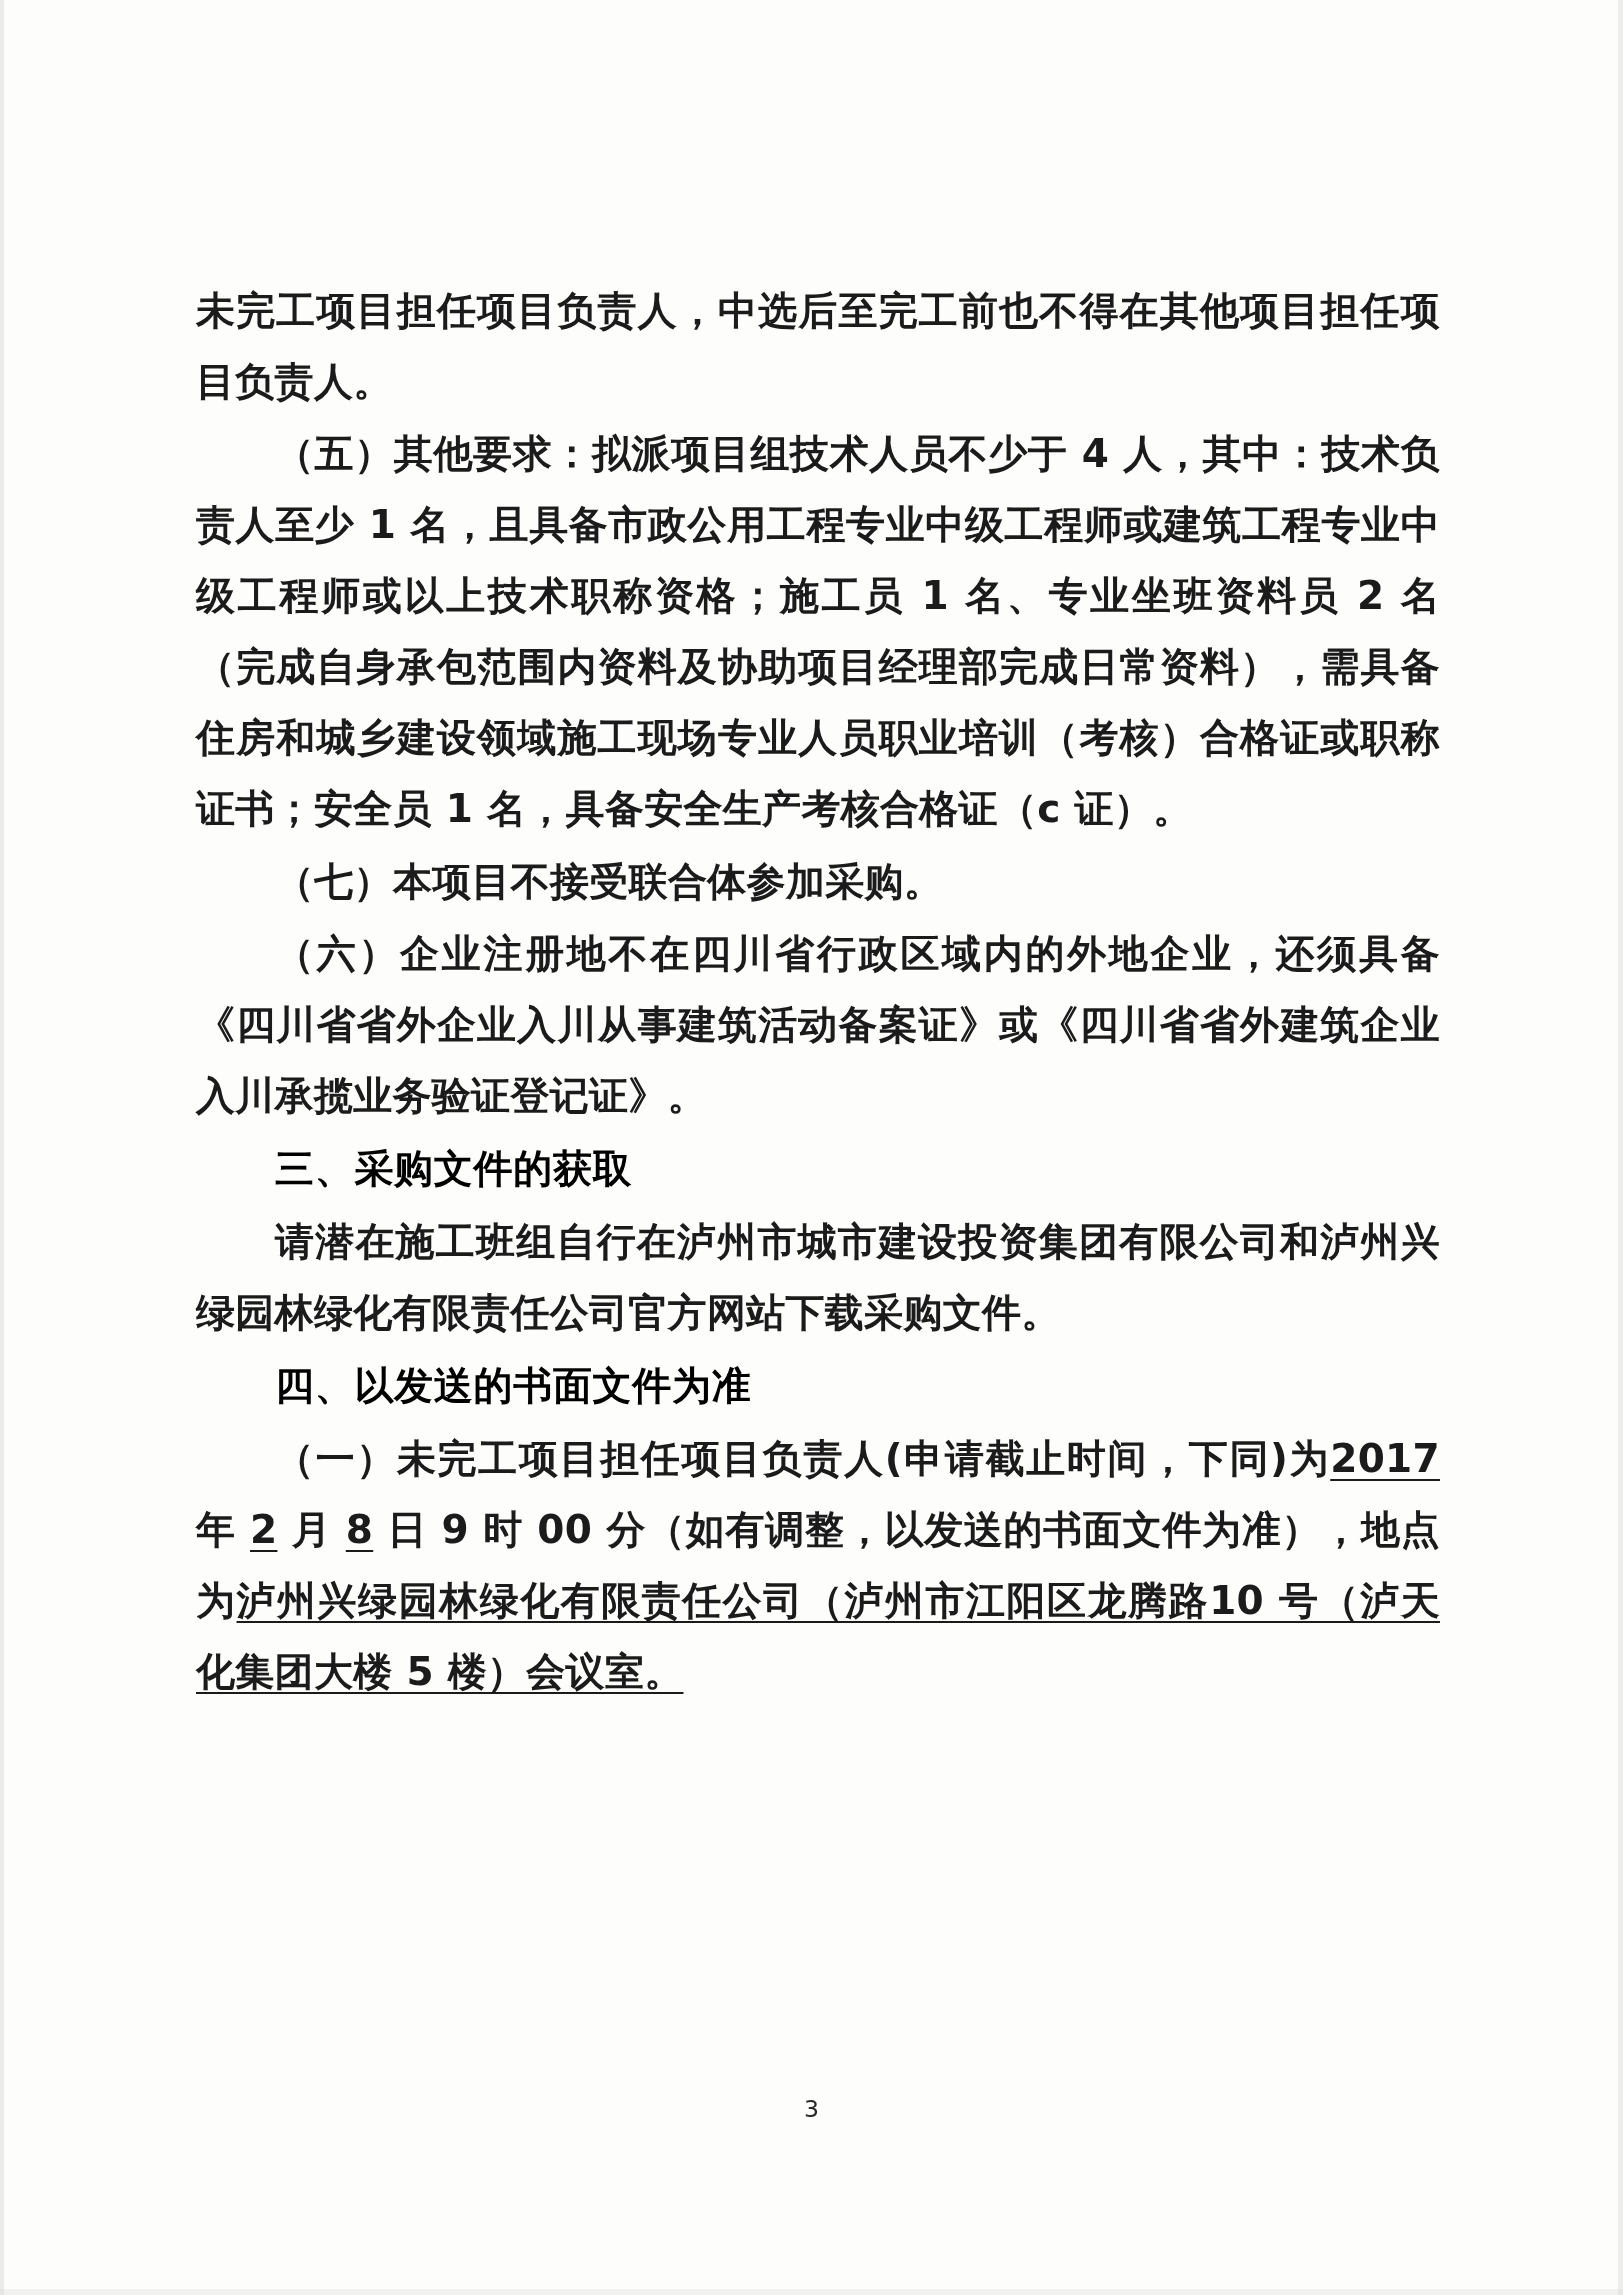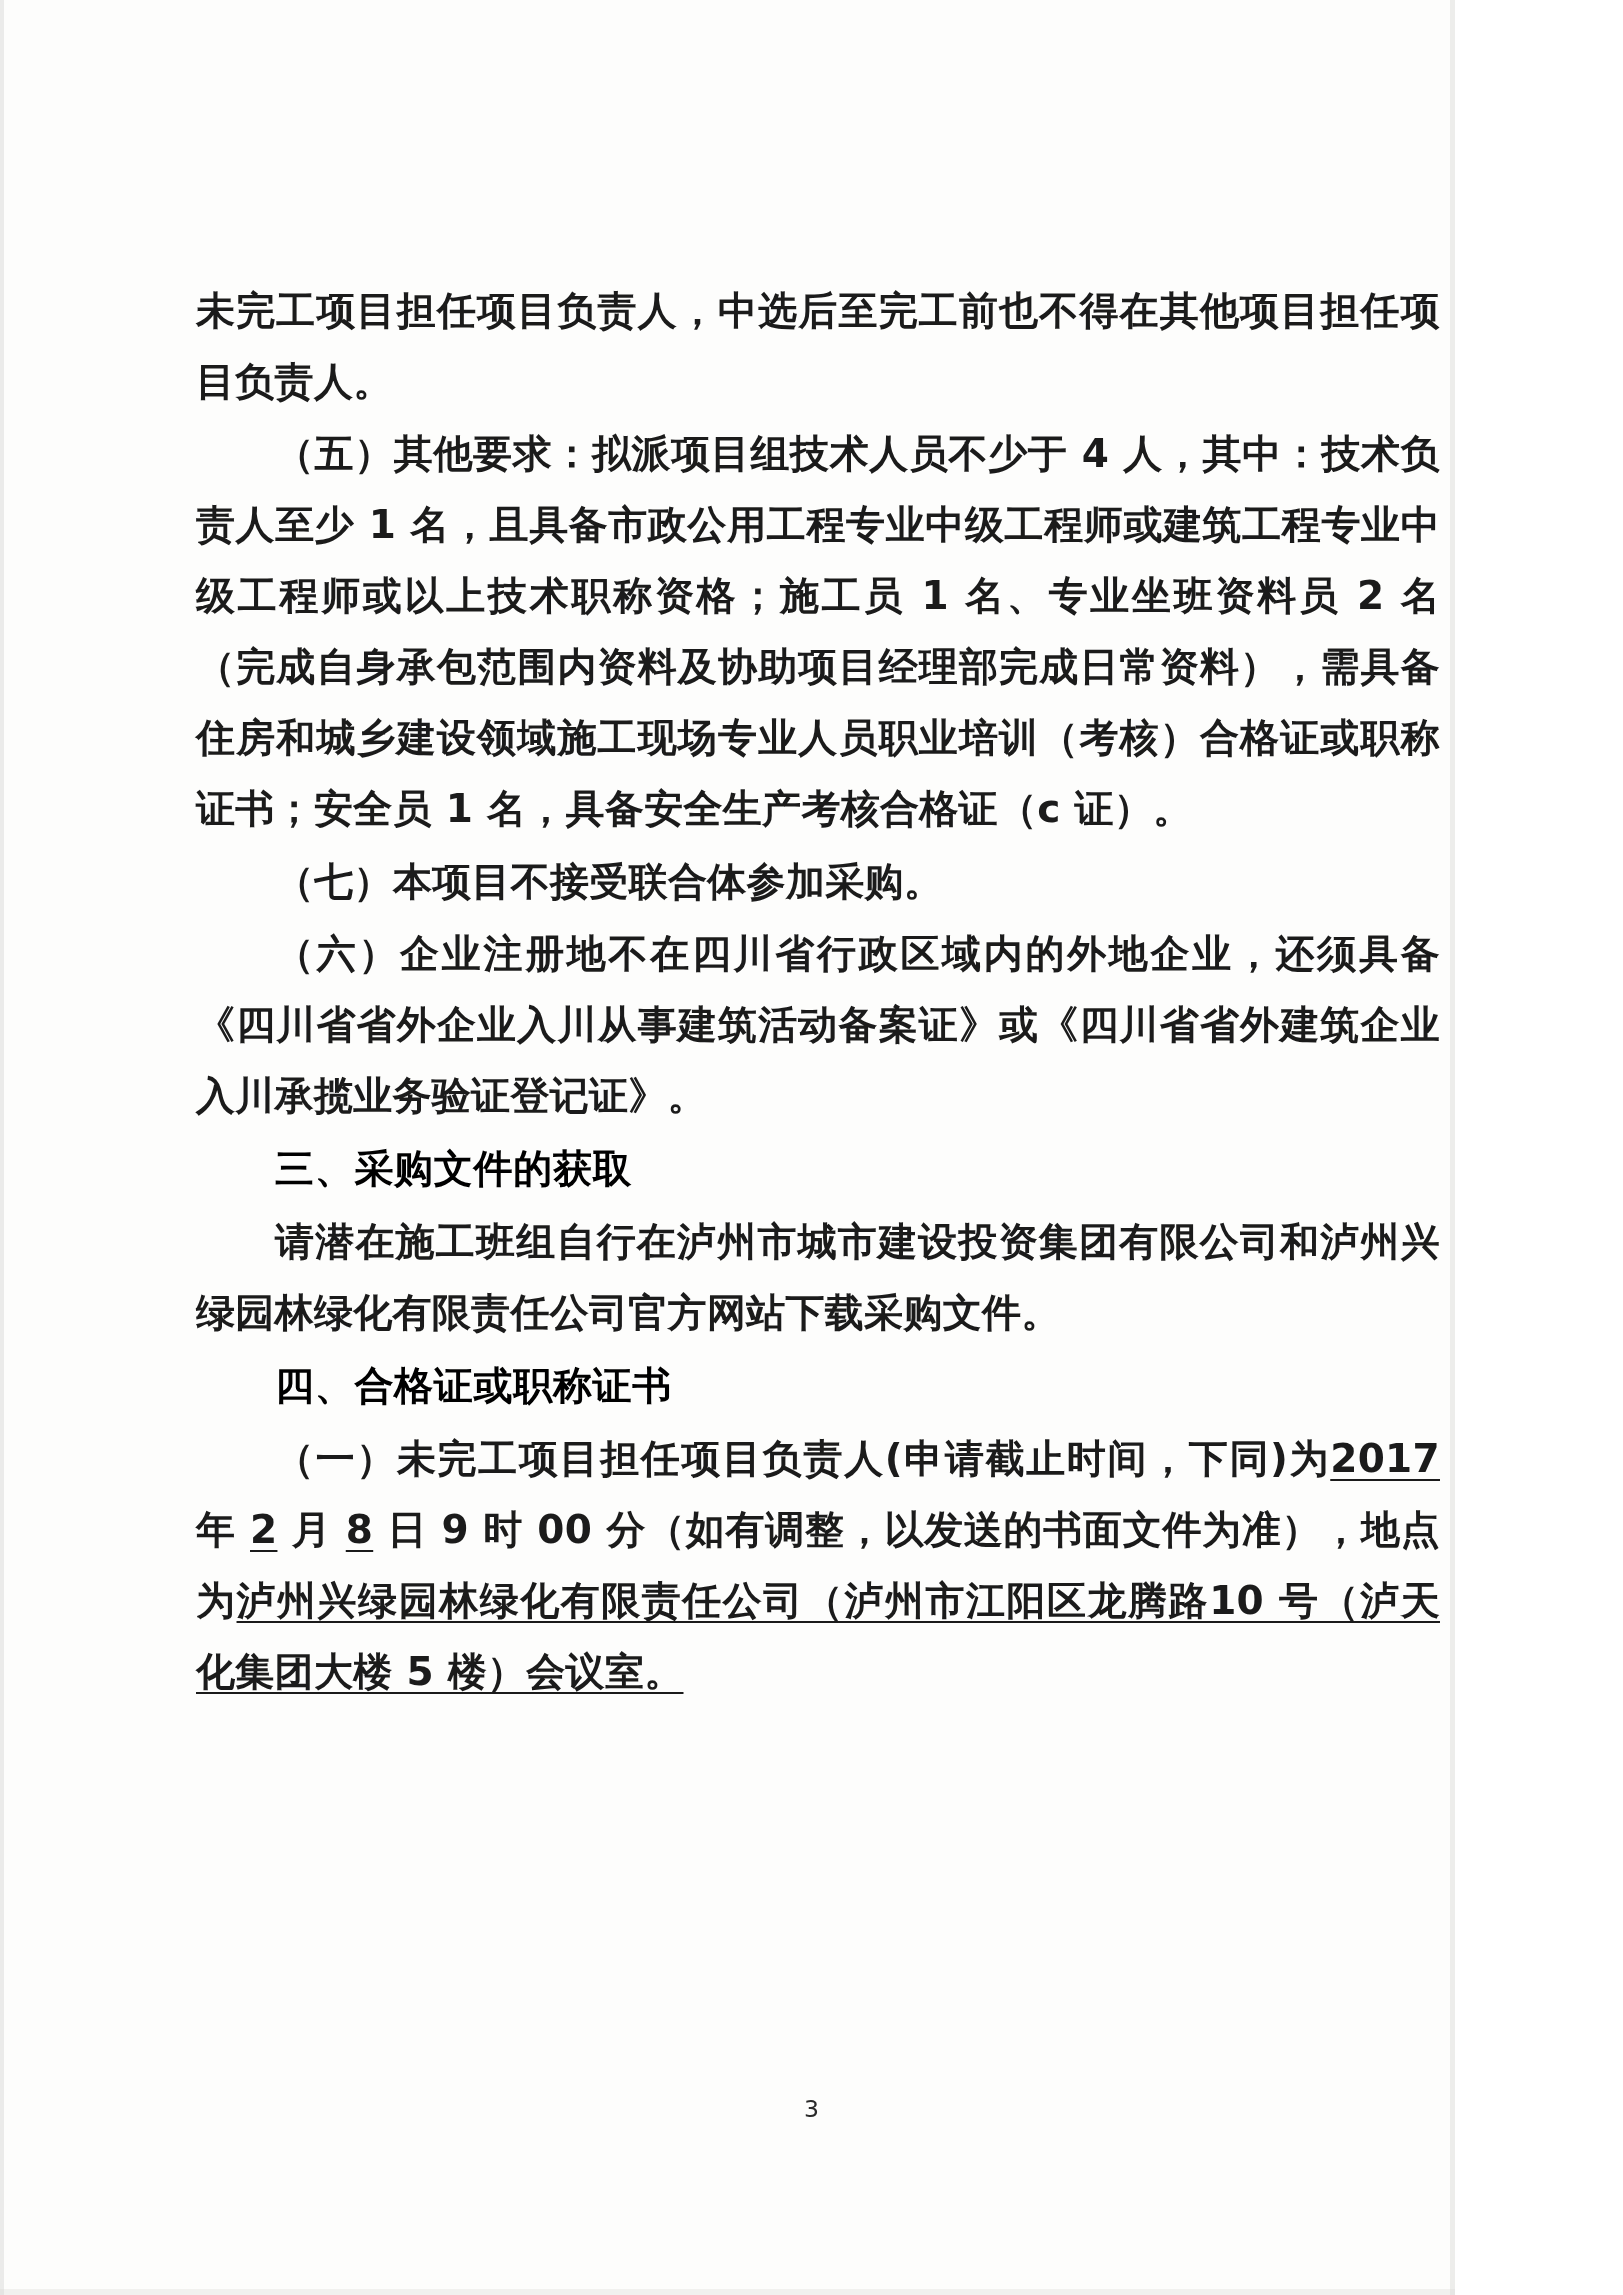--- a/index.html
+++ b/index.html
@@ -2,21 +2,21 @@
 <html lang="zh" style="font-size:10.5px"><head>
 <meta charset="utf-8">
 <style>
   html, body {
     margin: 0;
     padding: 0;
     background: #ffffff;
   }
   .page {
     position: relative;
-    width: 1455px;
+    width: 1623px;
     height: 2295px;
     background: #fdfdfc;
     box-sizing: border-box;
     overflow: hidden;
     padding-left: 8px;
   }
   
   .scan-edge-left,
   .scan-edge-right,
   .scan-edge-bottom {
@@ -88,21 +88,21 @@
     <p class="para indent">（五）其他要求：拟派项目组技术人员不少于 4 人，其中：技术负责人至少 1 名，且具备市政公用工程专业中级工程师或建筑工程专业中级工程师或以上技术职称资格；施工员 1 名、专业坐班资料员 2 名（完成自身承包范围内资料及协助项目经理部完成日常资料），需具备住房和城乡建设领域施工现场专业人员职业培训（考核）合格证或职称证书；安全员 1 名，具备安全生产考核合格证（c 证）。</p>
 
     <p class="para indent">（七）本项目不接受联合体参加采购。</p>
 
     <p class="para indent">（六）企业注册地不在四川省行政区域内的外地企业，还须具备《四川省省外企业入川从事建筑活动备案证》或《四川省省外建筑企业入川承揽业务验证登记证》。</p>
 
     <p class="heading">三、采购文件的获取</p>
 
     <p class="para indent">请潜在施工班组自行在泸州市城市建设投资集团有限公司和泸州兴绿园林绿化有限责任公司官方网站下载采购文件。</p>
 
-    <p class="heading">四、合格证或职称证书</p>
+    <p class="heading">四、以发送的书面文件为准</p>
 
     <p class="para indent">
       <span>（一）未完工项目担任项目负责人(申请截止时间，下同)为</span><span class="u">2017</span><span> 年 </span><span class="u">2</span><span> 月 </span><span class="u">8</span><span> 日 9 时 00 分（如有调整，以发送的书面文件为准），地点为</span><span class="u">泸州兴绿园林绿化有限责任公司（泸州市江阳区龙腾路10 号（泸天化集团大楼 5 楼）会议室。</span>
     </p>
 
 
   </div>
 
   <div class="page-number">3</div>
 

